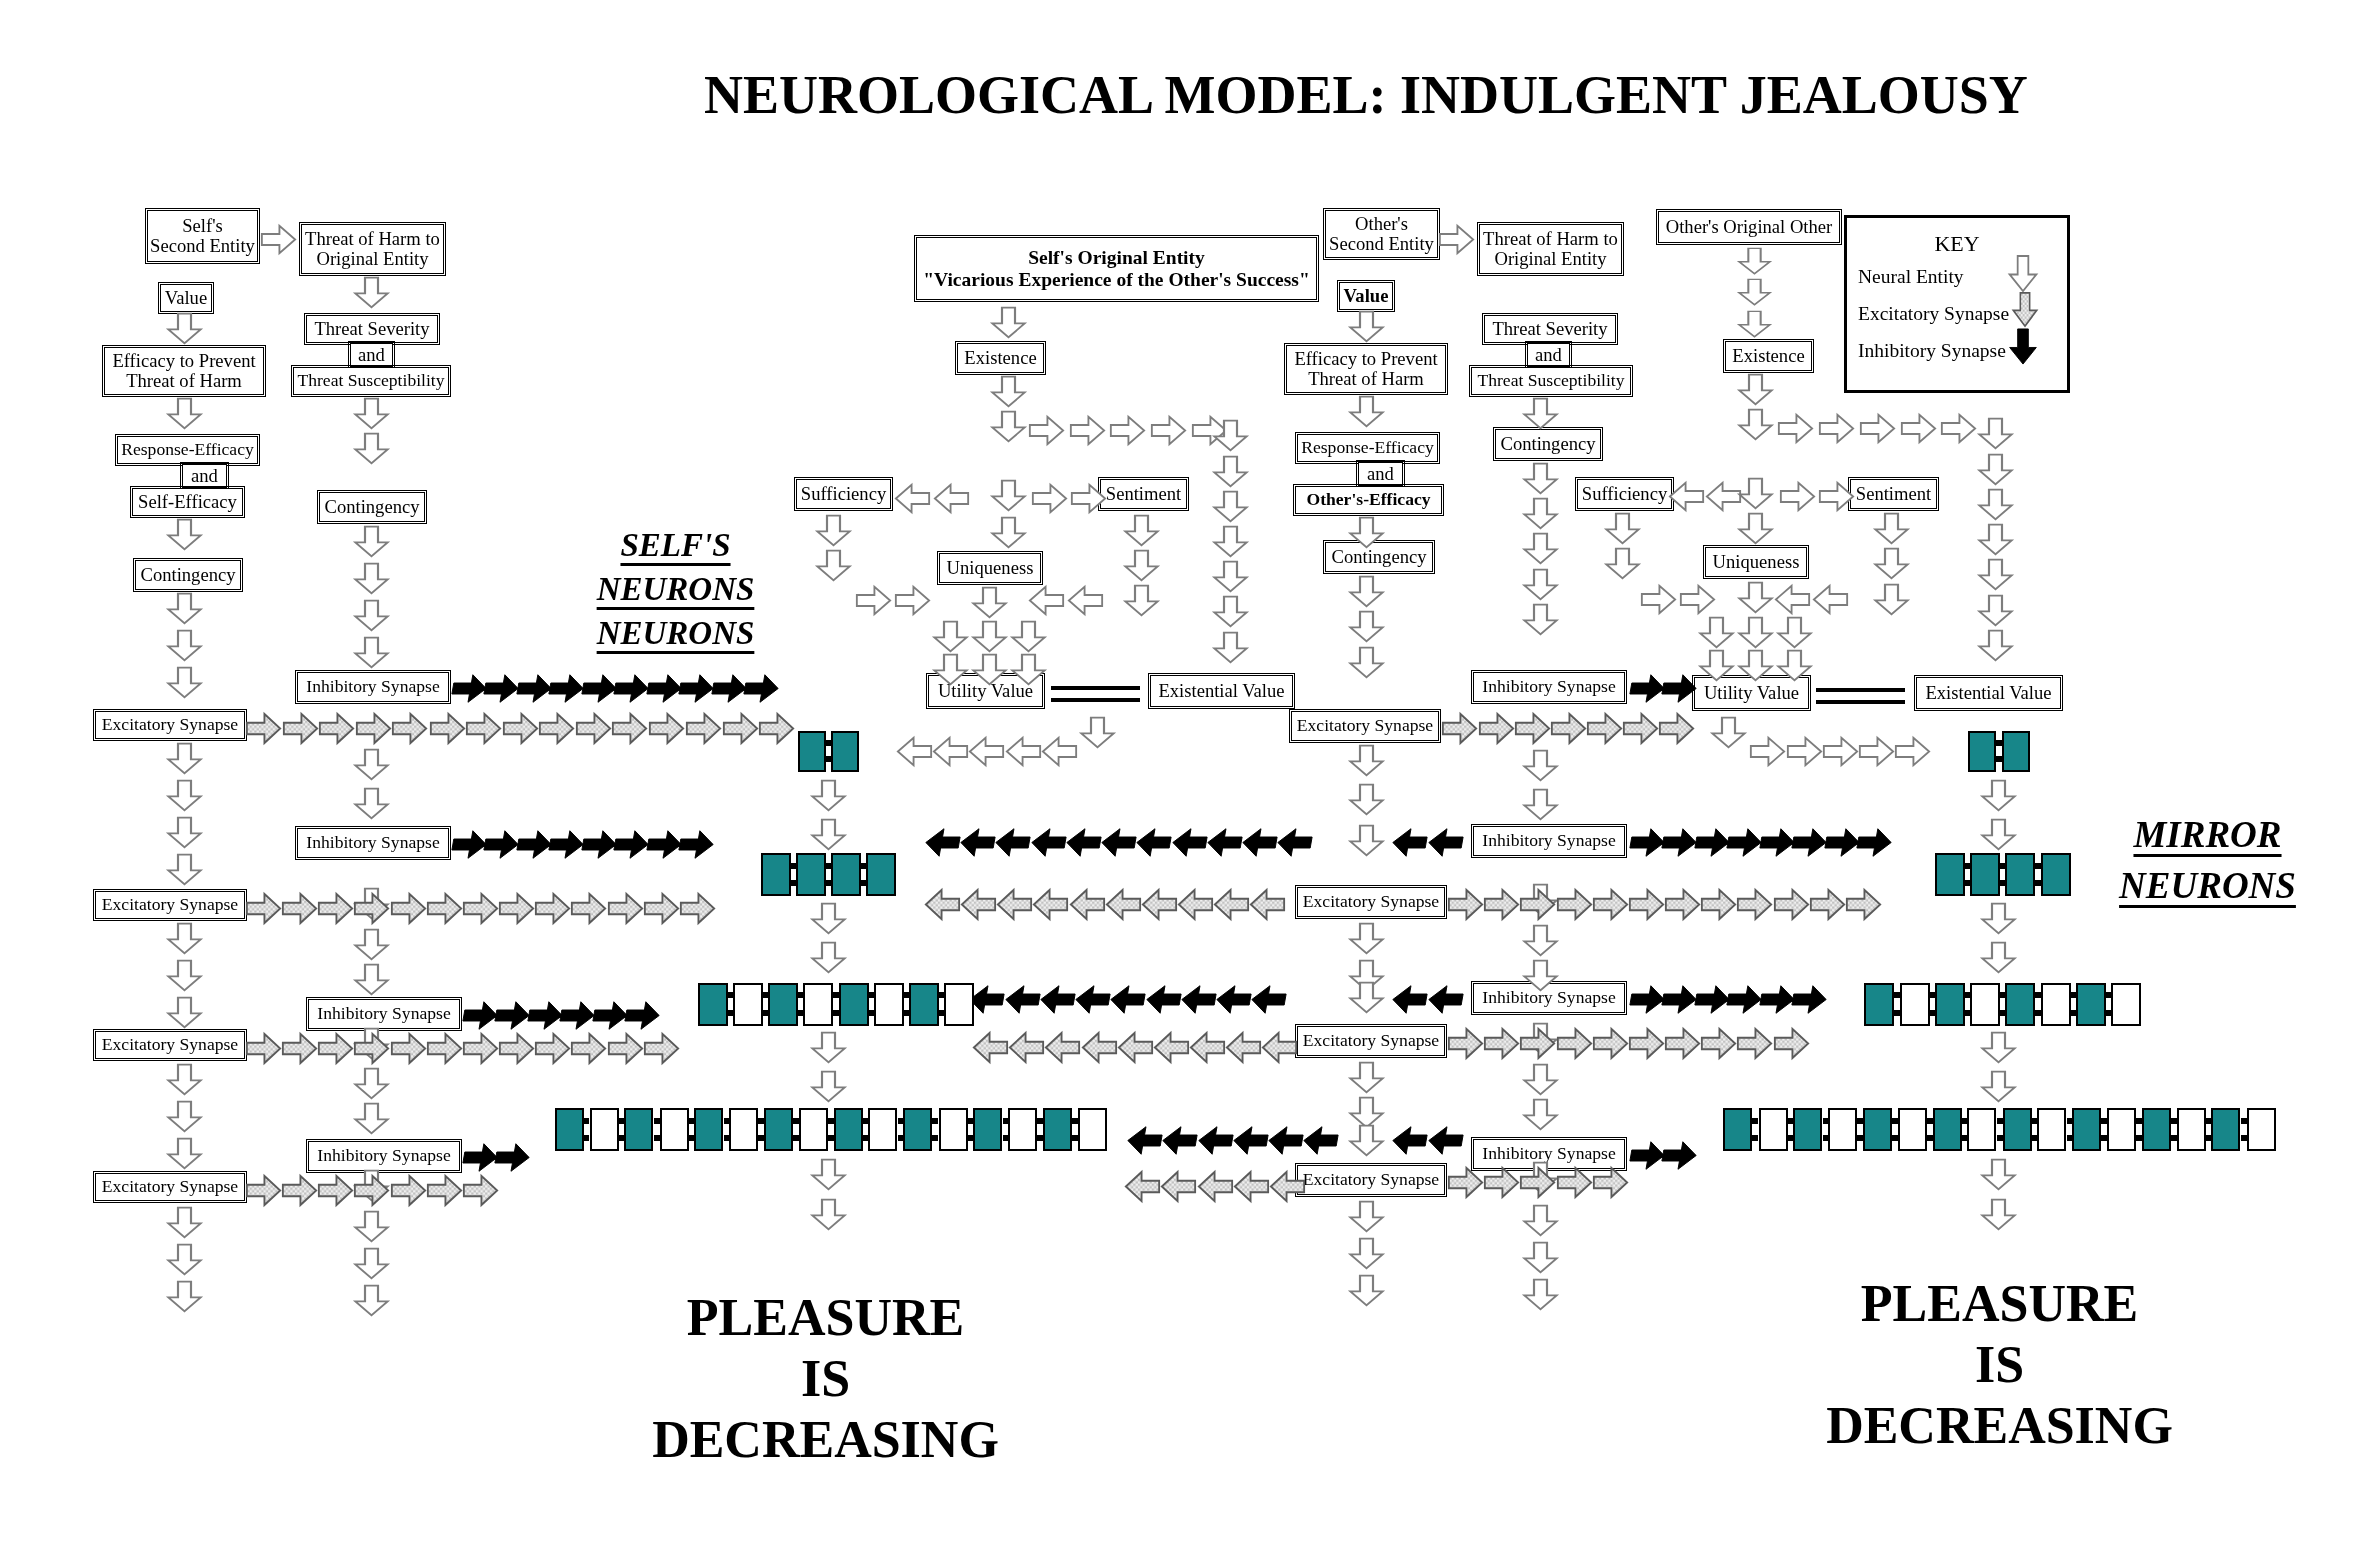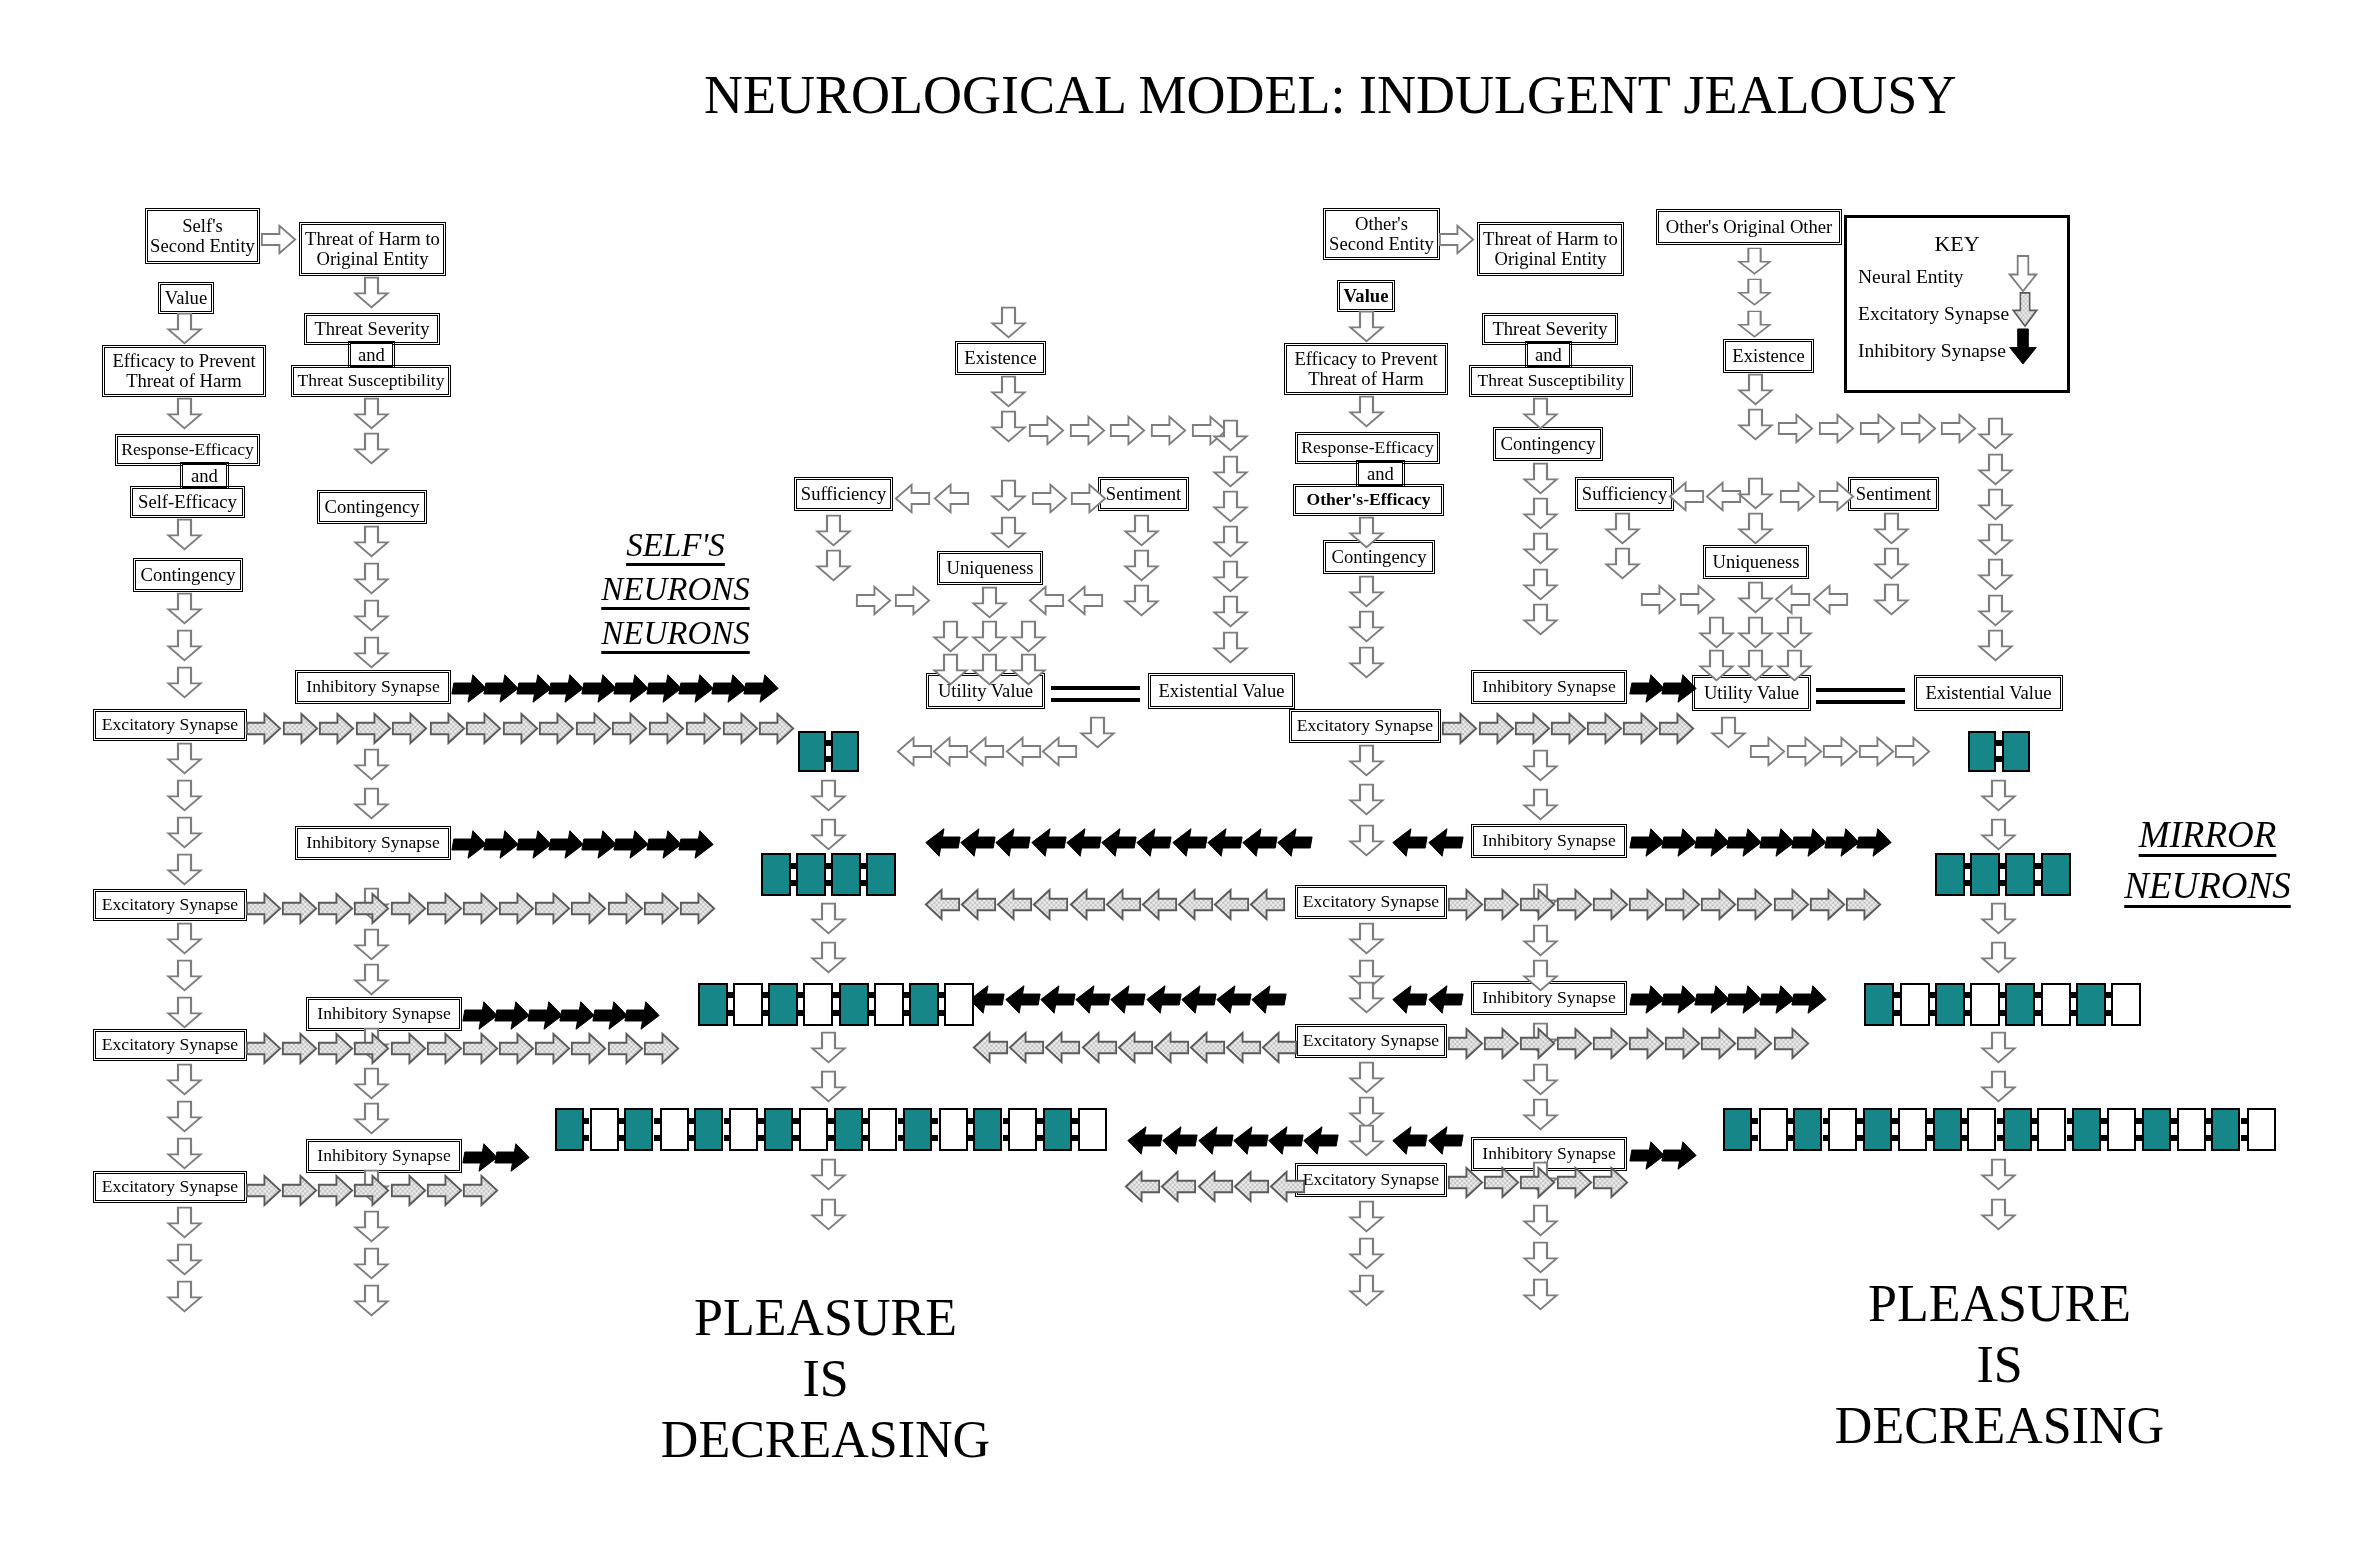--- a/index.html
+++ b/index.html
@@ -9,21 +9,21 @@
         outline:1.4px solid #000;outline-offset:1.4px;
         display:flex;flex-direction:column;align-items:center;justify-content:center;
         text-align:center;font-size:18.6px;line-height:1.1}
   .node.bold{font-weight:700}
   .arr{position:absolute}
   .arr svg{display:block;width:100%;height:100%;overflow:visible}
   .sq{position:absolute;box-sizing:border-box;border:2.3px solid #000}
   .dot{position:absolute;background:#000}
   .eq{position:absolute;background:#000;height:4.2px}
   .txt{position:absolute;text-align:center}
-  .txt .ln{font-weight:400;white-space:nowrap}
+  .txt .ln{font-weight:700;white-space:nowrap}
   .txt.iu .ln{font-style:italic;text-decoration:underline;
               text-decoration-thickness:3.2px;text-underline-offset:6.5px}
   #key{position:absolute;box-sizing:border-box;border:3.7px solid #000;background:#fff}
   #key .ktitle{position:absolute;width:100%;text-align:center;top:13px;font-size:22px}
   #key .krow{position:absolute;left:11px;font-size:19.5px;white-space:nowrap}
 </style>
 </head>
 <body>
 
 <div id="canvas">
@@ -73,20 +73,24 @@
       <div>Threat Severity</div>
     </div>
     <div class="node" style="left: 350px; top: 343px; width: 43px; height: 24px;">
       <div>and</div>
     </div>
     <div class="node" style="left: 293px; top: 367px; width: 156px; height: 28px; font-size: 17.6px;">
       <div>Threat Susceptibility</div>
     </div>
     <div class="node" style="left: 319px; top: 492px; width: 106px; height: 30px;">
       <div>Contingency</div>
+    </div>
+    <div class="node bold" style="left: 916px; top: 237px; width: 401px; height: 63px; font-size: 19.5px;">
+      <div>Self's Original Entity</div>
+      <div>"Vicarious Experience of the Other's Success"</div>
     </div>
     <div class="node" style="left: 957px; top: 343px; width: 87px; height: 30px;">
       <div>Existence</div>
     </div>
     <div class="node" style="left: 796px; top: 479px; width: 95px; height: 30px;">
       <div>Sufficiency</div>
     </div>
     <div class="node" style="left: 1100px; top: 479px; width: 87px; height: 30px;">
       <div>Sentiment</div>
     </div>

